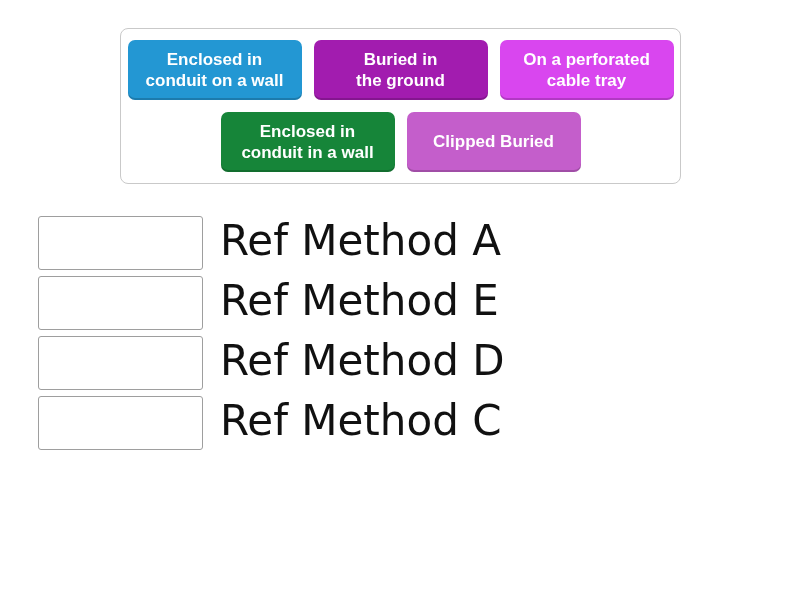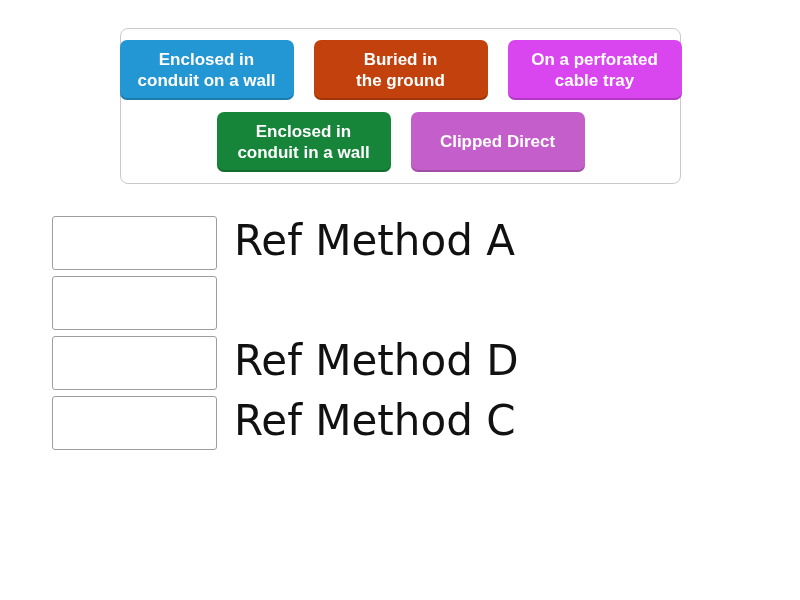--- a/index.html
+++ b/index.html
@@ -27,21 +27,21 @@
     border-radius: 8px;
     background: #ffffff;
     display: flex;
     flex-direction: column;
     align-items: center;
     justify-content: center;
     gap: 12px;
   }
   .tray-row {
     display: flex;
-    gap: 20px;
+    gap: 12px;
     justify-content: center;
   }
   .chip {
     width: 174px;
     min-height: 60px;
     box-sizing: border-box;
     padding: 6px 8px;
     border-radius: 7px;
     color: #ffffff;
     font-weight: bold;
@@ -53,21 +53,21 @@
     text-align: center;
     white-space: pre-line;
     box-shadow: inset 0 -2px 0 rgba(0,0,0,0.18);
     cursor: grab;
     user-select: none;
   }
 
   
   .rows {
     position: absolute;
-    left: 52px;
+    left: 38px;
     top: 216px;
     display: flex;
     flex-direction: column;
     gap: 6px;
   }
   .match-row {
     display: flex;
     align-items: center;
     gap: 17px;
     height: 54px;
@@ -89,39 +89,40 @@
     padding-bottom: 4px;
   }
 </style>
 </head>
 <body>
 
 <div class="tray">
   <div class="tray-row">
     <div class="chip" style="background: rgb(35, 151, 211);">Enclosed in
 conduit on a wall</div>
-    <div class="chip" style="background: #c2410c;">Buried in
+    <div class="chip" style="background: #a21caf;">Buried in
 the ground</div>
     <div class="chip" style="background: #d946ef;">On a perforated
 cable tray</div>
   </div>
   <div class="tray-row">
     <div class="chip" style="background: rgb(22, 133, 57);">Enclosed in
 conduit in a wall</div>
-    <div class="chip" style="background: rgb(196, 94, 203);">Clipped Direct</div>
+    <div class="chip" style="background: rgb(196, 94, 203);">Clipped Buried</div>
   </div>
 </div>
 
 <div class="rows">
   <div class="match-row">
     <div class="slot"></div>
     <div class="row-label">Ref Method A</div>
   </div>
   <div class="match-row">
     <div class="slot"></div>
+    <div class="row-label">Ref Method E</div>
   </div>
   <div class="match-row">
     <div class="slot"></div>
     <div class="row-label">Ref Method D</div>
   </div>
   <div class="match-row">
     <div class="slot"></div>
     <div class="row-label">Ref Method C</div>
   </div>
 </div>

